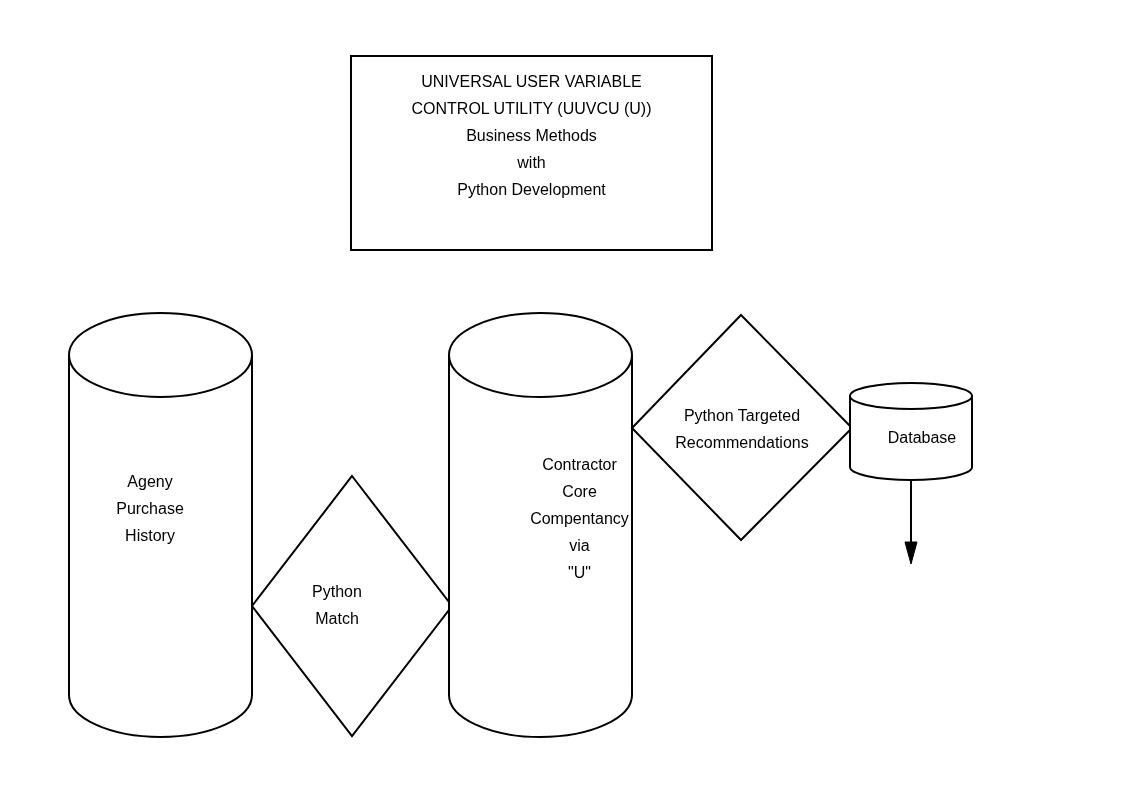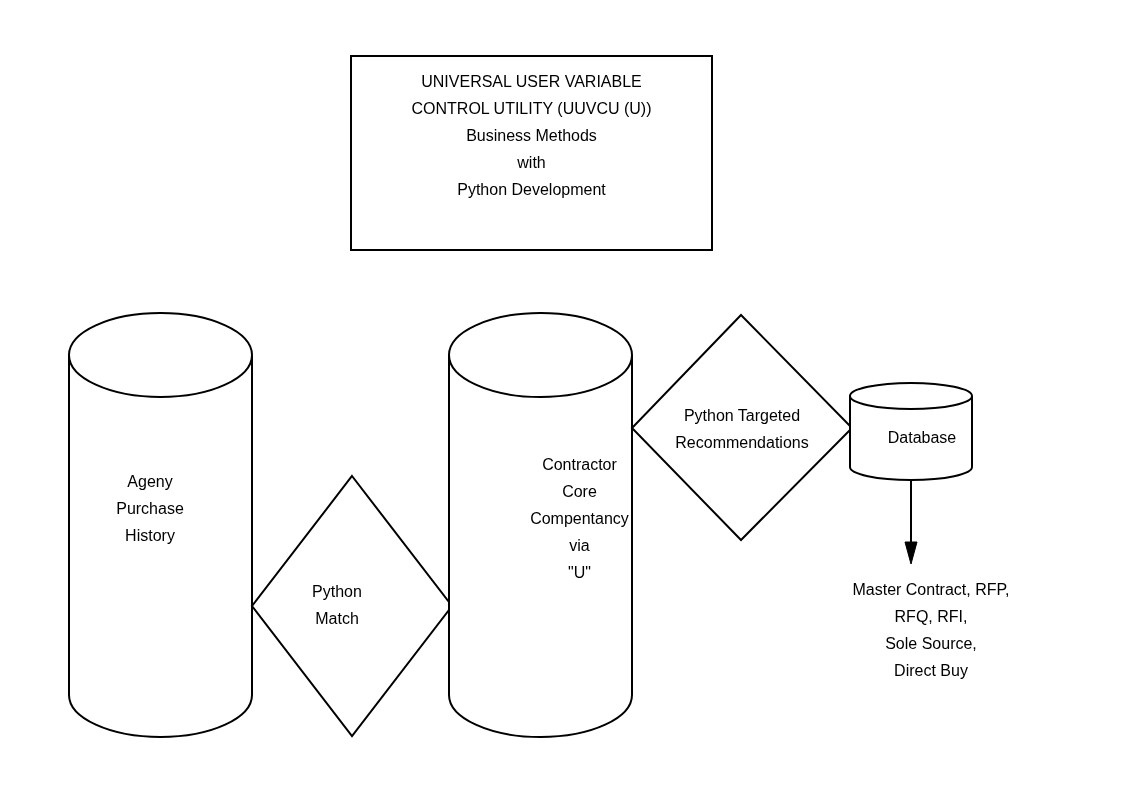--- a/index.html
+++ b/index.html
@@ -93,18 +93,14 @@
 Core
 Compentancy
 via
 "U"</div>
 
   <div class="label" style="left:627px; top:402px; width:230px;">Python Targeted
 Recommendations</div>
 
   <div class="label" style="left:850px; top:424px; width:144px;">Database</div>
 
-  <div class="label" style="left:800px; top:576px; width:262px;">Master Contract, RFP,
-RFQ, RFI,
-Sole Source,
-Direct Buy</div>
 
 </div>
 
 </body></html>

